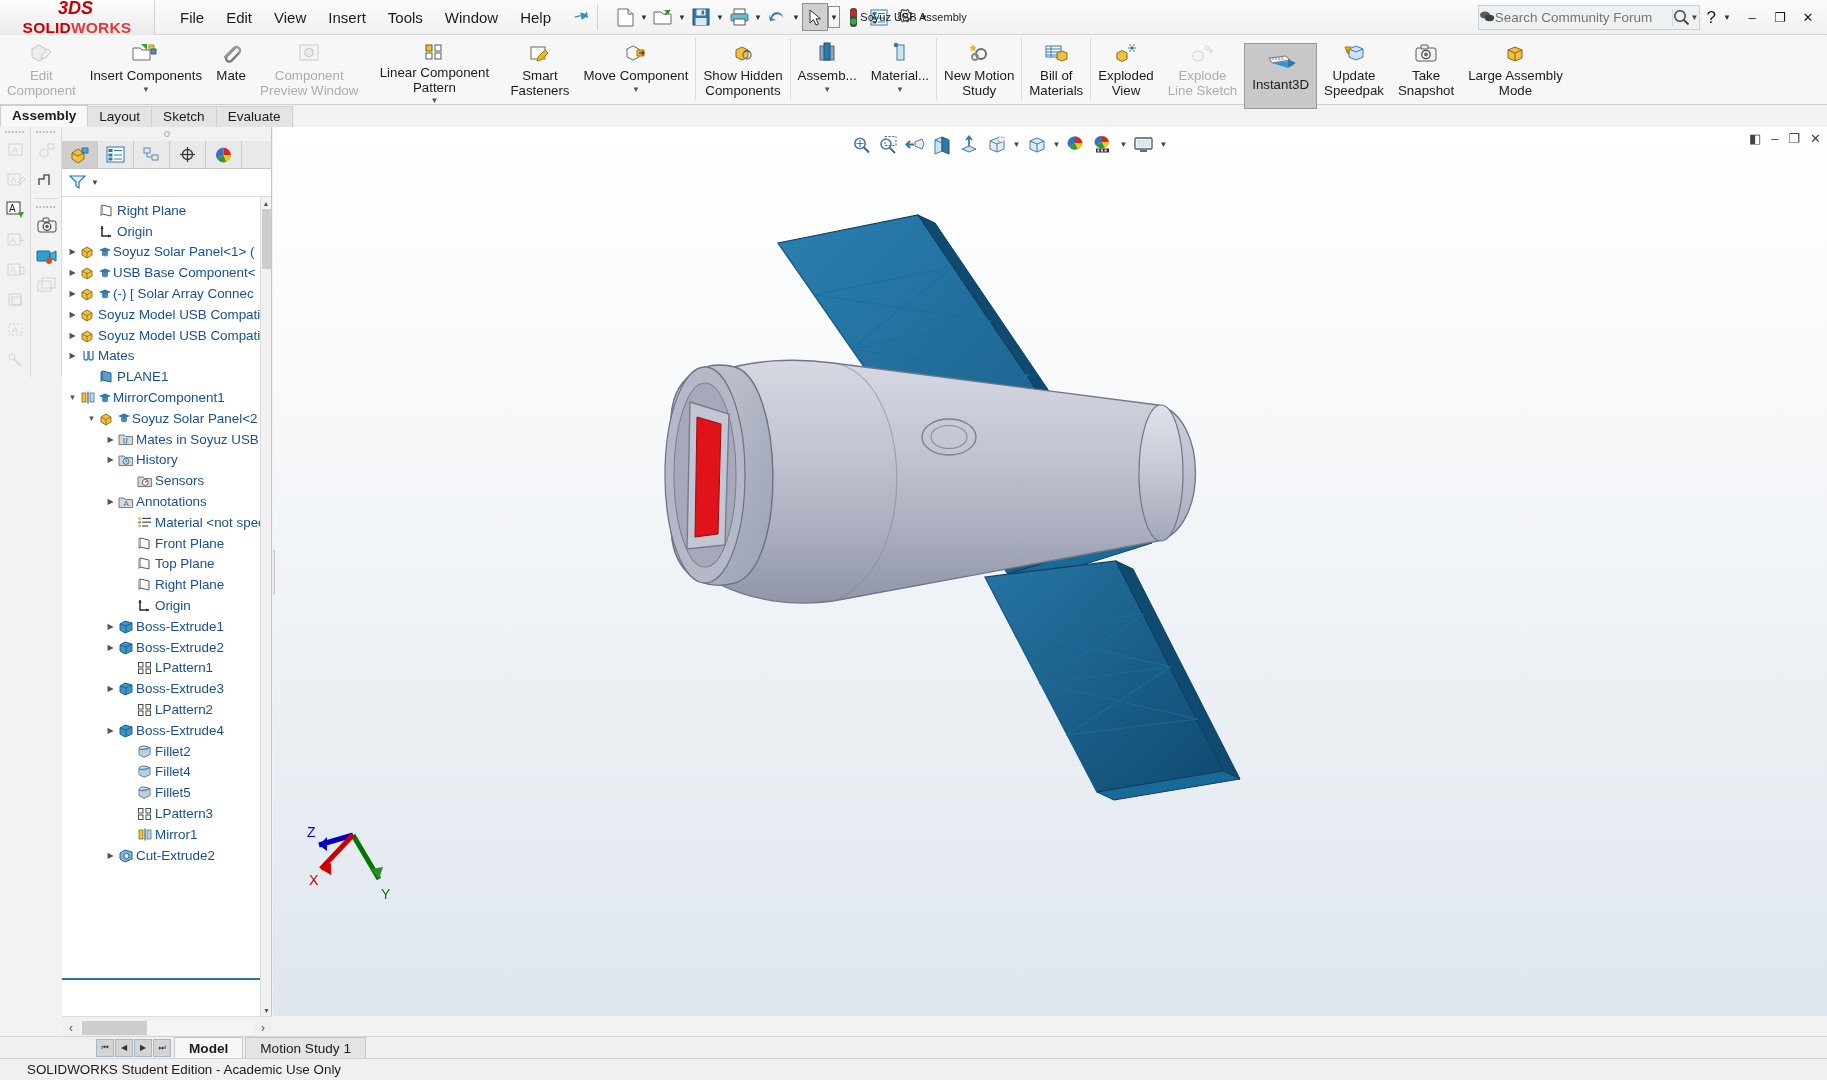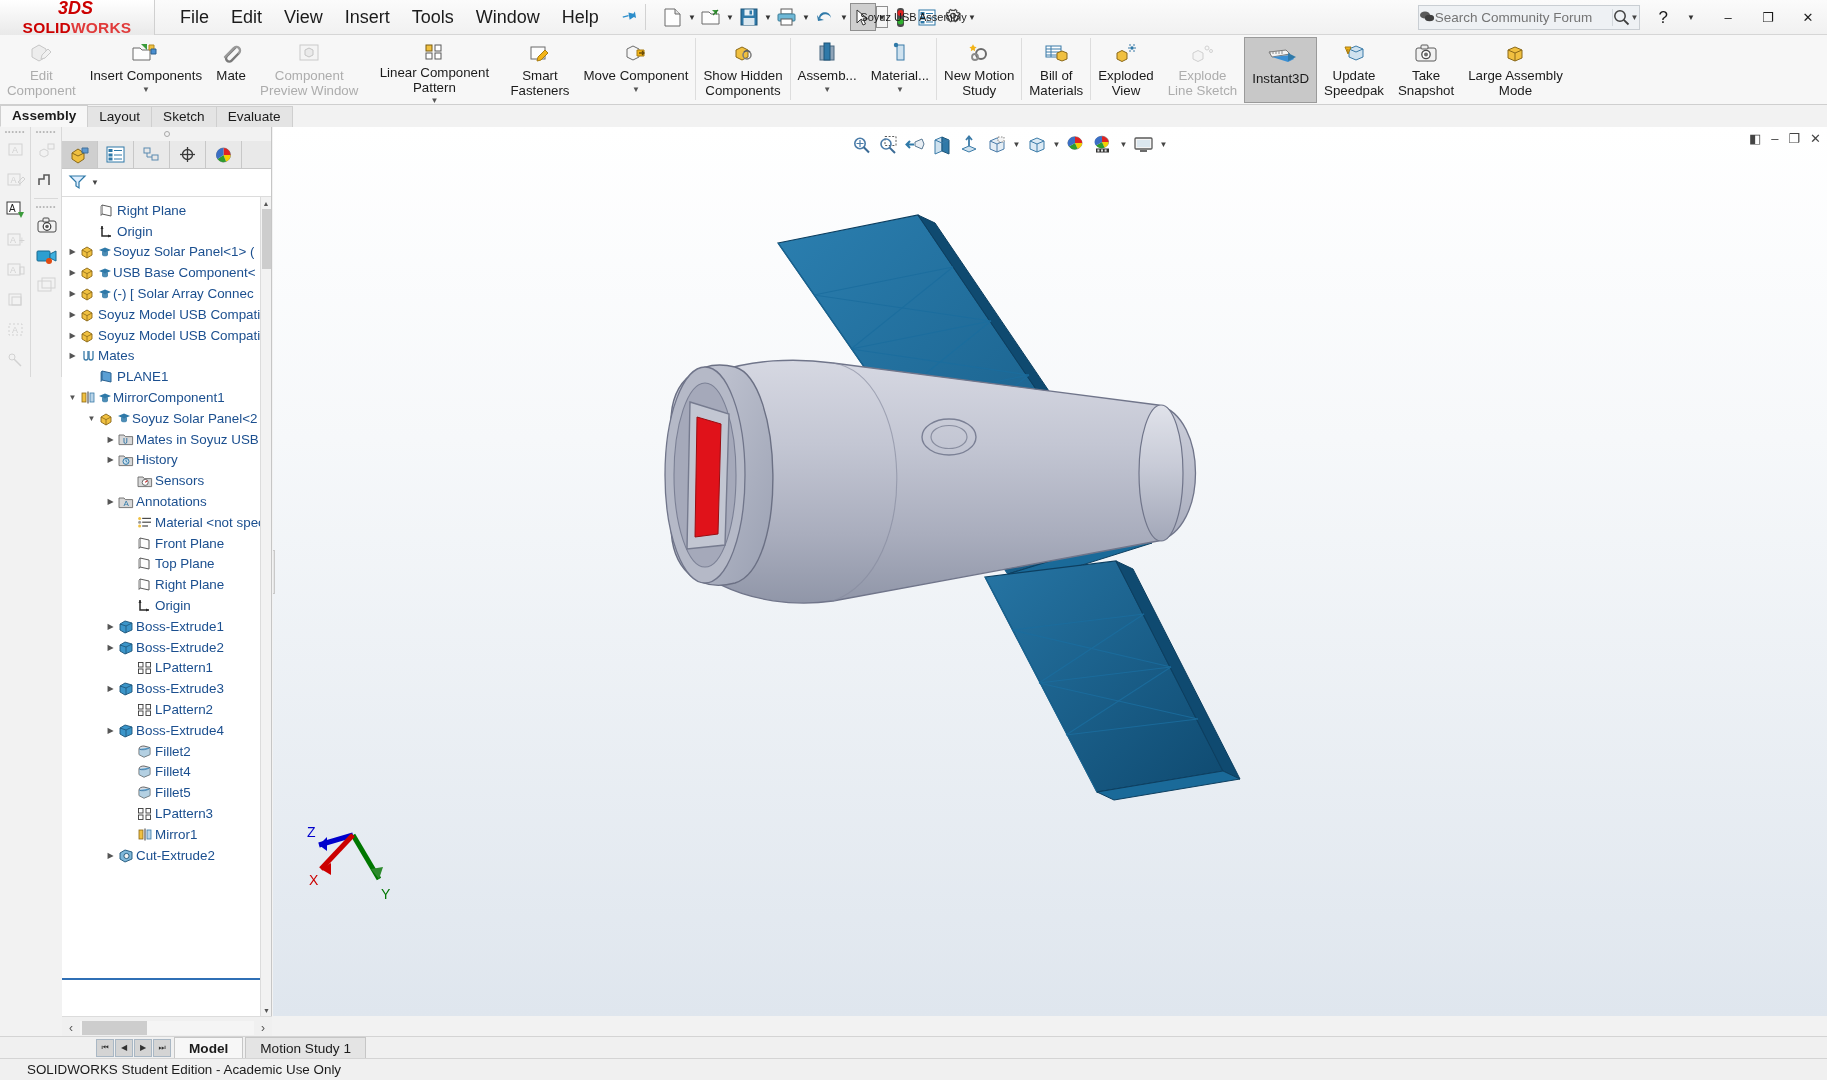--- a/index.html
+++ b/index.html
@@ -20,32 +20,32 @@
     display:flex; align-items:center;
   }
   .logo-box { width:155px; height:35px; display:flex; align-items:center; justify-content:center;
      background:linear-gradient(to bottom,#ffffff,#e9e9e9); border-right:1px solid #d0d0d0;flex-direction:column;}
   .logo-txt { font-size:15.5px; font-weight:bold; letter-spacing:.2px; }
   .logo-solid { color:#cc0000; }
   .logo-works { color:#e03a3a; font-weight:bold; }
   .logo-3ds { color:#c00; font-style:italic; font-weight:bold; font-size:18px; margin-right:3px;}
 
   .menubar { display:flex; align-items:center; height:35px; padding-left:14px; gap:0px;}
-  .menu-item { font-size:18px; color:#1b1b1b; padding:4px 11px; cursor:default; }
+  .menu-item { font-size:15px; color:#1b1b1b; padding:4px 11px; cursor:default; }
   .pin { margin-left:12px; color:#1e7bbf; font-size:16px; transform:rotate(35deg); }
 
   .tb-sep { width:1px; height:26px; background:#d2d2d2; margin:0 8px; }
   .qtoolbar { display:flex; align-items:center; gap:0px; margin-left:6px; }
   .qt-btn { width:26px; height:28px; display:flex; align-items:center; justify-content:center; cursor:default;}
   .qt-caret { width:12px; height:28px; display:flex;align-items:center;justify-content:center;
      font-size:8px; color:#333; cursor:default;}
   .doc-title { position:absolute; left:0; right:0; text-align:center; font-size:11px; color:#1b1b1b;
      pointer-events:none; }
 
-  .tr-zone { position:absolute; right:6px; top:0; height:35px; display:flex; align-items:center; gap:14px;}
+  .tr-zone { position:absolute; right:6px; top:0; height:35px; display:flex; align-items:center; gap:2px;}
   .searchbox { display:flex; align-items:center; height:25px; width:222px; background:#eef1f4;
      border:1px solid #c9ced3; }
   .searchbox .sicon { width:26px; text-align:center; color:#555; font-size:13px;}
   .searchbox input { border:0; background:transparent; outline:none; flex:1; font-size:13.5px; color:#4a4a4a;
      font-family:"Liberation Sans",sans-serif;}
   .searchbox .mag { width:30px; display:flex;align-items:center;justify-content:center;
      border-left:1px solid #d3d8dc; }
   .searchbox .mcar { width:13px; font-size:8px; color:#444; display:flex;align-items:center; }
   .help-q { font-size:17px; color:#1b1b1b; padding:0 5px; cursor:default; }
   .tiny-caret { font-size:8px; color:#333; padding-right:6px;}
@@ -56,21 +56,21 @@
   .ribbon {
     position:absolute; top:35px; left:0; width:1827px; height:70px;
     background:#f7f7f7; border-bottom:1px solid #cfcfcf;
     display:flex; align-items:flex-start;
   }
   .rsep { width:1px; height:62px; background:#dddddd; margin-top:3px; }
   .rbtn {
     height:70px; display:flex; flex-direction:column; align-items:center;
     padding:4px 7px 0 7px; cursor:default; position:relative; min-width:44px;
   }
-  .rbtn.active { background:#c8c8c8; border:1px solid #9a9a9a; height:66px; margin-top:2px;}
+  .rbtn.active { background:#c8c8c8; border:1px solid #9a9a9a; height:66px; margin-top:8px;}
   .rbtn.disabled { opacity:1; }
   .rbtn .ricon { height:28px; display:flex; align-items:center; justify-content:center; }
   .rbtn .rlabel {
     font-size:13.3px; color:#1b1b1b; text-align:center; line-height:14.5px;
     max-width:124px; margin-top:2px;
   }
   .rbtn.disabled .rlabel { color:#adadad; }
   .rcaret { font-size:8px; color:#555; margin-top:1px; }
 
   

